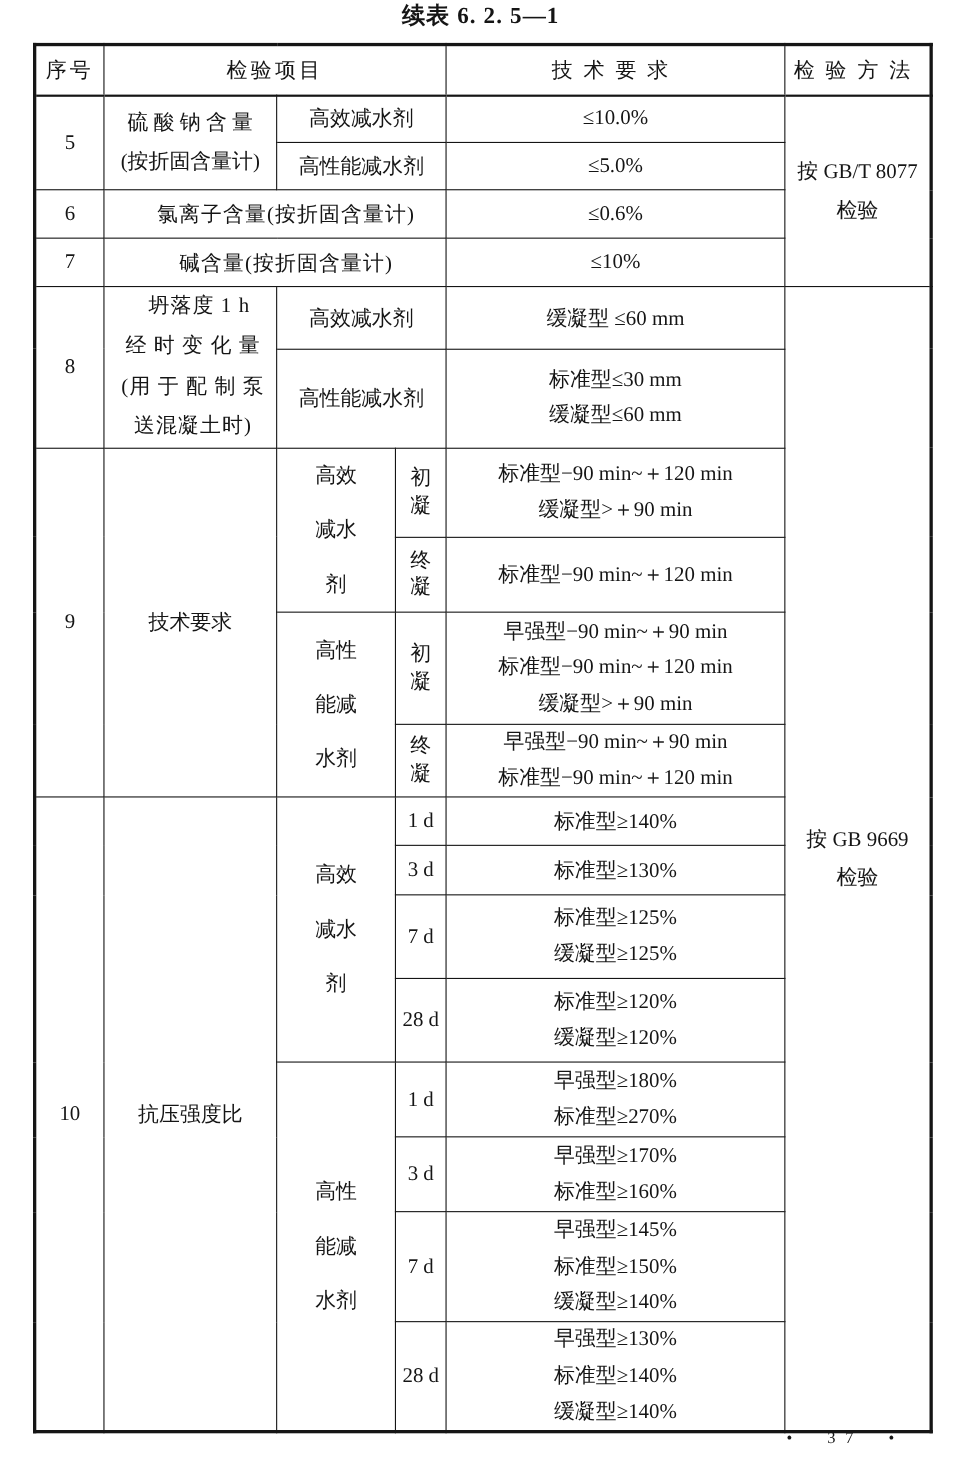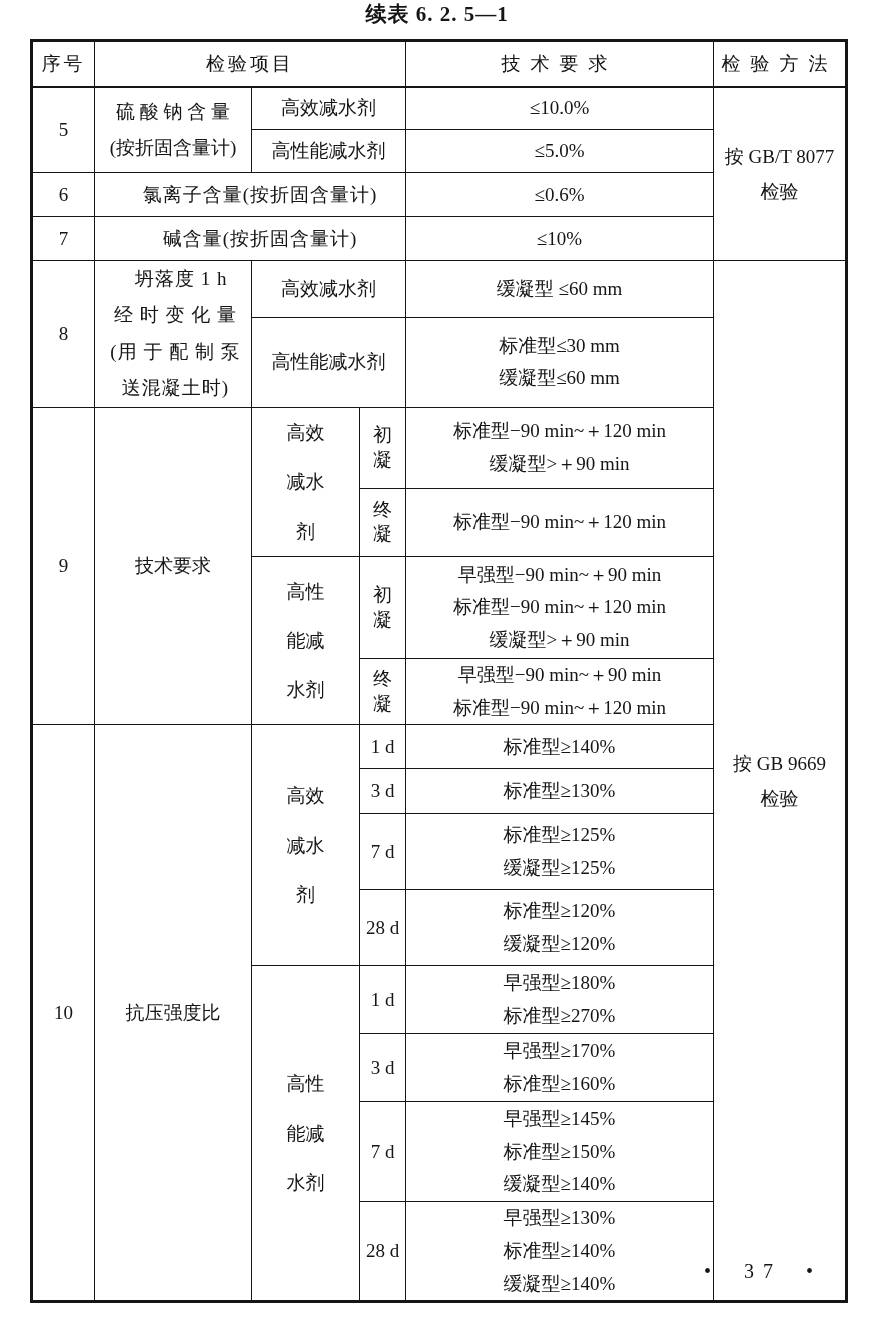--- a/index.html
+++ b/index.html
@@ -41,22 +41,22 @@
   .pre { white-space: pre; line-height: 1.72; }
   .left { text-align: center; padding-left: 22px !important; letter-spacing: 1px; }
   .item8 { text-align: left; padding-left: 7px !important; white-space: pre; line-height: 1.92; letter-spacing: 1px; }
   .item5 { white-space: pre; line-height: 1.9; }
   .type-v { white-space: pre; line-height: 2.6; font-family: Liberation Serif, serif; }
   .setlabel { white-space: pre; line-height: 1.3; padding: 0 !important; }
   .method { white-space: pre; line-height: 1.85; font-family: Liberation Serif, serif; }
   .page-number {
     position: absolute;
     right: 52px;
-    top: 1260px;
-    font-size: 20px;
+    top: 1300px;
+    font-size: 15px;
     letter-spacing: 9px;
     word-spacing: 10px;
   }
 </style>
 </head>
 <body>
 
 <div class="page-title">续表 6. 2. 5—1</div>
 
 <table class="spec">

